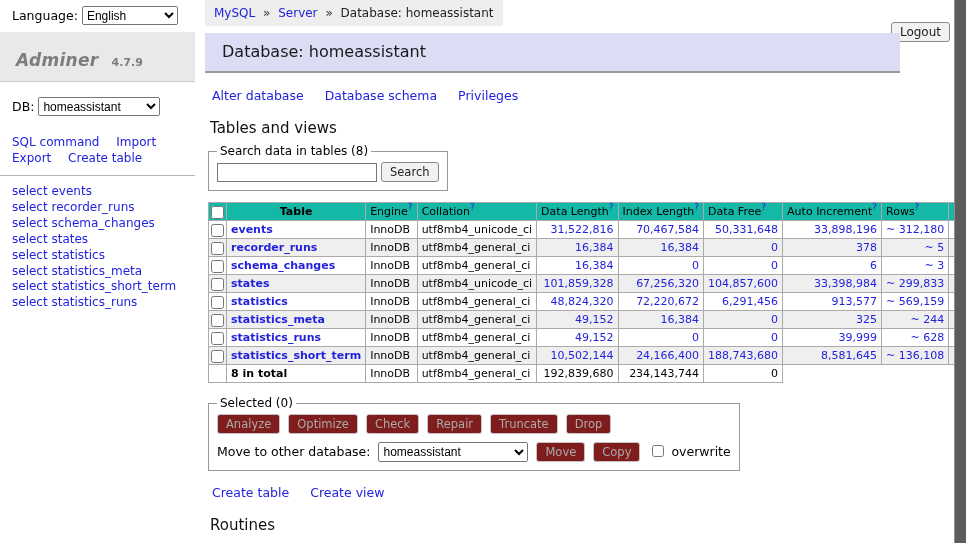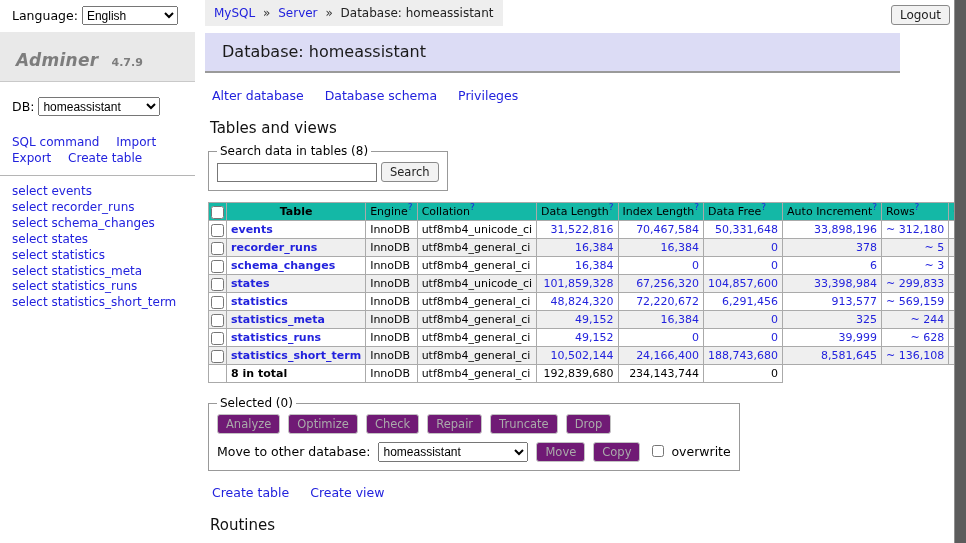--- a/index.html
+++ b/index.html
@@ -30,30 +30,30 @@
   .table-list a { display:block; }
 
   
   #main { position:absolute; left:205px; top:0; width:700px; }
   .breadcrumb {
     display:inline-block; background:#eee; padding:0 9px;
     height:26px; line-height:26px; font-size:12px; color:#222;
   }
   .breadcrumb .sep { color:#333; margin:0 4px; }
   #logout-btn {
-    position:absolute; right:16px; top:5px; left:auto;
+    position:absolute; right:16px; top:22px; left:auto;
   }
   button {
     font-family:"DejaVu Sans", sans-serif; font-size:12px;
     background:#f2f2f2; border:1px solid #8a8a8a; border-radius:3px;
     padding:2px 8px; color:#222; cursor:pointer;
   }
   button.small { font-size:11.5px; }
   button:disabled, button.disabled {
-    color:#aaa; border-color:#c3c3c3; background:#701a75; cursor:default;
+    color:#aaa; border-color:#c3c3c3; background:#7f1d1d; cursor:default;
   }
   h2.page-title {
     margin:7px 0 0; background:#dcdcf5; border-bottom:2px solid #9a9a9a;
     font-size:16px; font-weight:400; color:#1a1a1a;
     padding:9px 17px 10px; width:695px;
   }
   .nav-links { margin:15px 0 0 7px; font-size:12.5px; }
   .nav-links a { margin-right:17px; }
   h3 { font-size:15px; font-weight:400; color:#111; margin:16px 0 0 5px; }
 
@@ -128,22 +128,22 @@
     <a>Create table</a>
   </p>
   <hr>
   <div class="table-list">
     <a>select events</a>
     <a>select recorder_runs</a>
     <a>select schema_changes</a>
     <a>select states</a>
     <a>select statistics</a>
     <a>select statistics_meta</a>
+    <a>select statistics_short_term</a>
     <a>select statistics_runs</a>
-    <a>select statistics_short_term</a>
   </div>
 </div>
 
 <button id="logout-btn">Logout</button>
 
 <div id="main">
   <div class="breadcrumb">
     <a>MySQL</a>
     <span class="sep">»</span>
     <a>Server</a>

